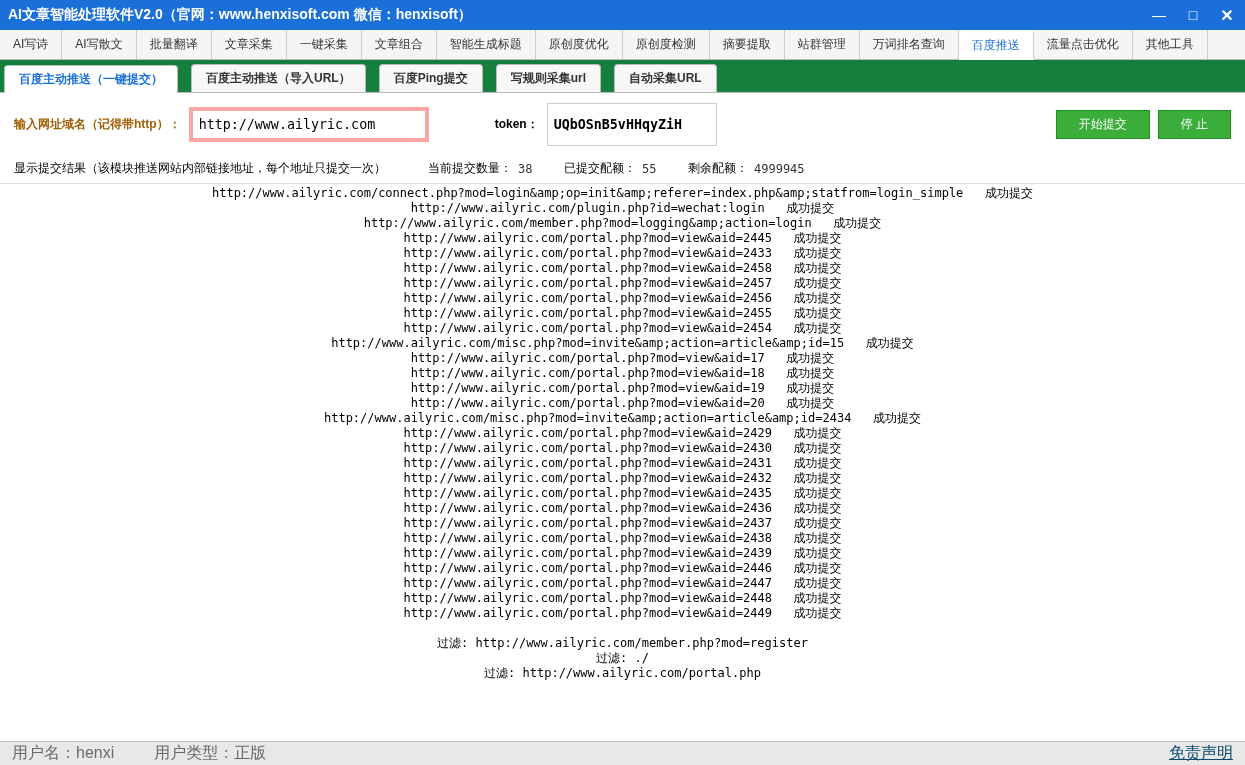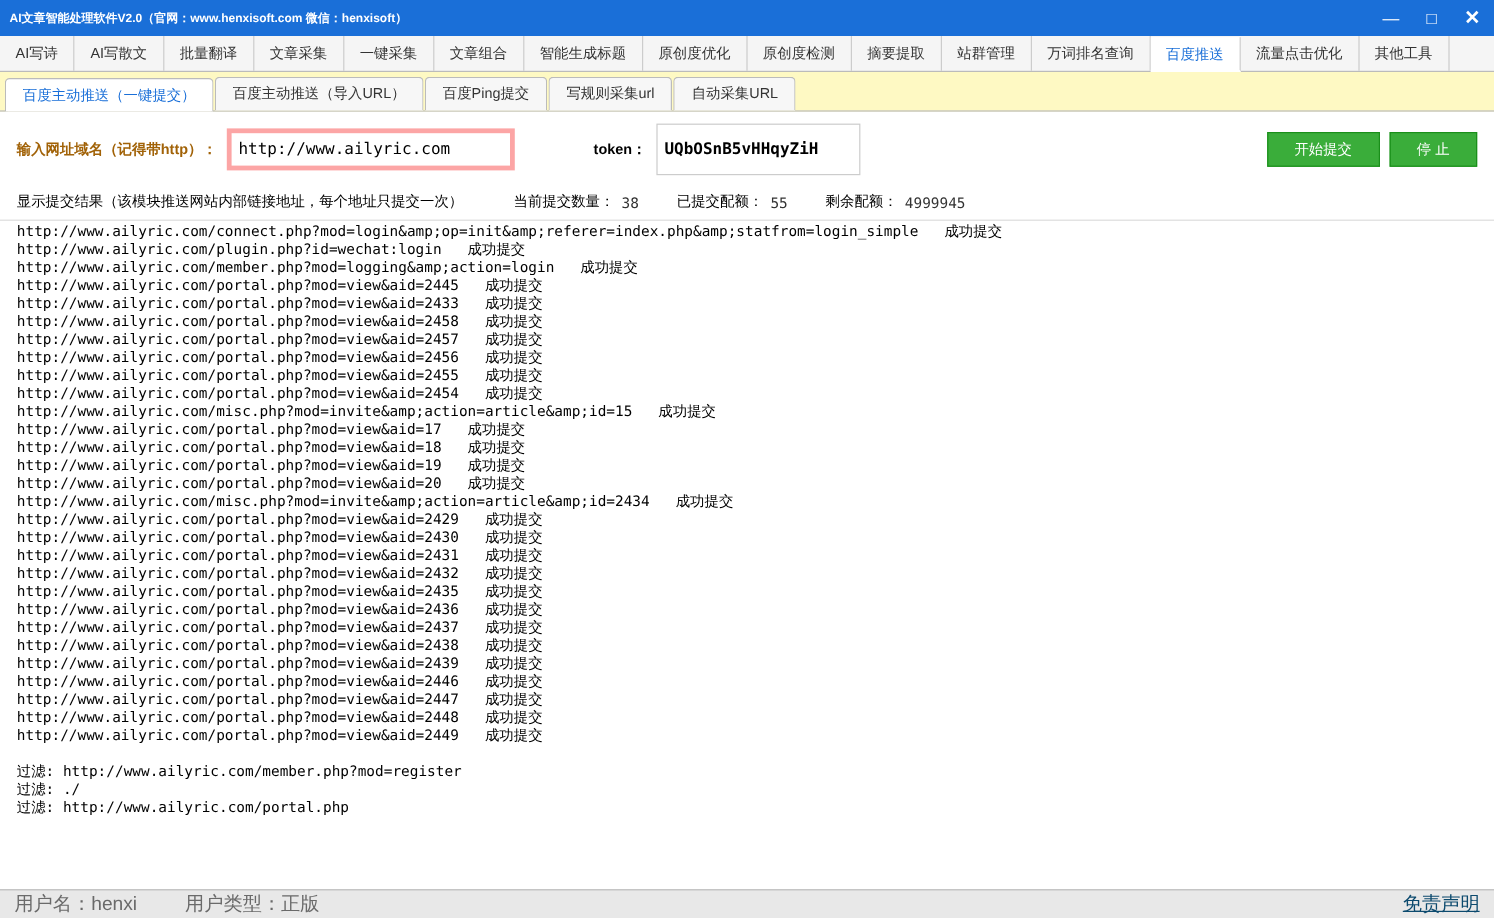--- a/index.html
+++ b/index.html
@@ -14,21 +14,21 @@
   flex-direction: column;
 }
 .titlebar {
   background: #1a6fd8;
   color: #fff;
   height: 30px;
   display: flex;
   align-items: center;
   padding: 0 8px;
 }
-.titlebar .title-text { flex: 1; font-size: 10px; font-weight: bold; }
+.titlebar .title-text { flex: 1; font-size: 14px; font-weight: bold; }
 .titlebar .win-controls { display: flex; gap: 14px; }
 .titlebar .win-btn { width: 20px; height: 20px; display: flex; align-items: center; justify-content: center; cursor: pointer; font-size: 14px; }
 .win-btn.close { font-size: 16px; font-weight: bold; }
 
 .maintabs {
   display: flex;
   background: #f5f5f5;
   border-bottom: 1px solid #bbb;
   height: 30px;
 }
@@ -42,24 +42,25 @@
 .maintab.active {
   background: #fff;
   color: #1a6fd8;
   border-bottom: 2px solid #fff;
   position: relative;
   top: 1px;
 }
 
 .subtab-bar {
   display: flex;
-  background: #fef9c3;
+  background: #15803d;
   border-bottom: 1px solid #bbb;
   padding: 4px 4px 0 4px;
-  gap: 0;
+  gap: 12px;
+  font-weight: bold;
 }
 .subtab {
   padding: 5px 14px;
   border: 1px solid #bbb;
   border-bottom: none;
   border-top-left-radius: 4px;
   border-top-right-radius: 4px;
   margin-right: 1px;
   background: #f7f7f7;
   cursor: pointer;
@@ -115,20 +116,21 @@
 
 .results {
   flex: 1;
   overflow: auto;
   font-family: monospace, "SimSun";
   font-size: 12px;
   padding: 2px 14px;
   white-space: pre;
   line-height: 15px;
   position: relative;
+  text-align: center;
 }
 .results::-webkit-scrollbar { width: 16px; }
 .results::-webkit-scrollbar-track { background: #eee; border-left: 1px solid #ccc; }
 .results::-webkit-scrollbar-thumb { background: #c4c4c4; border: 1px solid #aaa; }
 
 .statusbar {
   height: 24px;
   background: #e8e8e8;
   border-top: 1px solid #bbb;
   display: flex;

